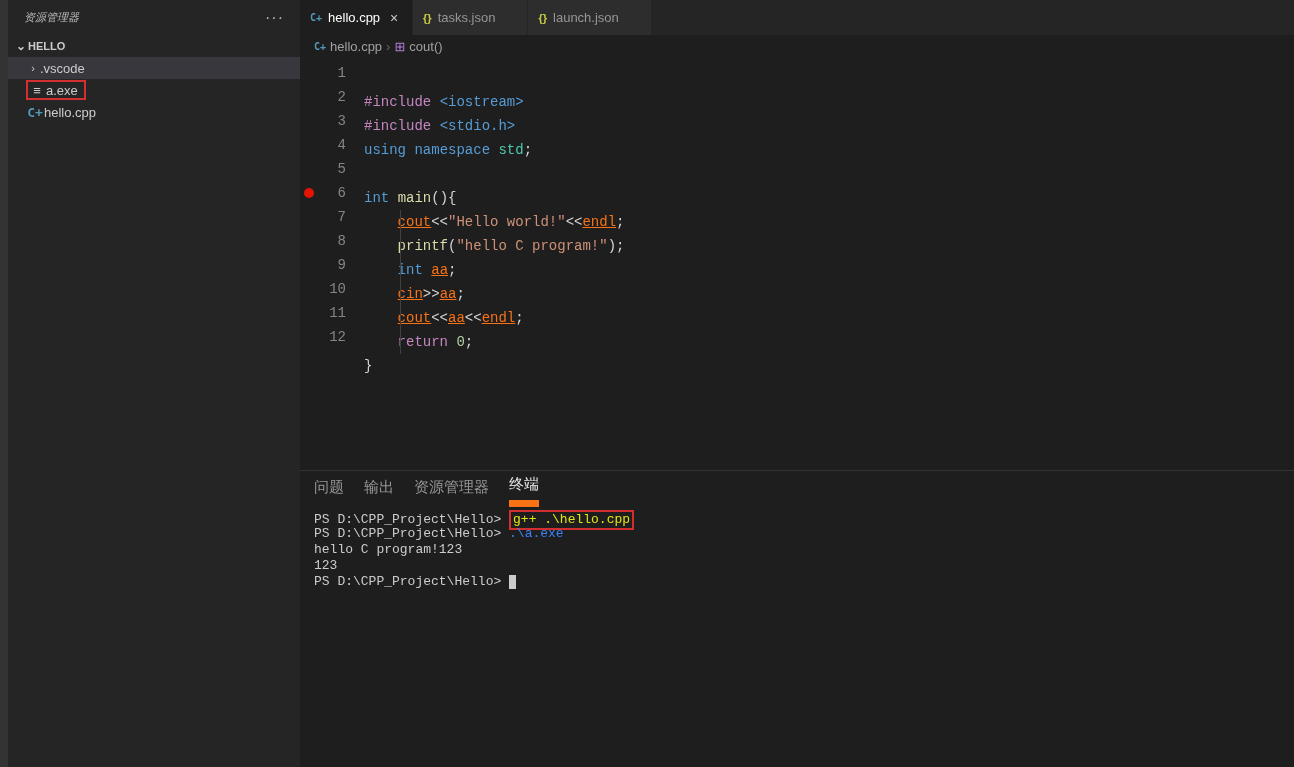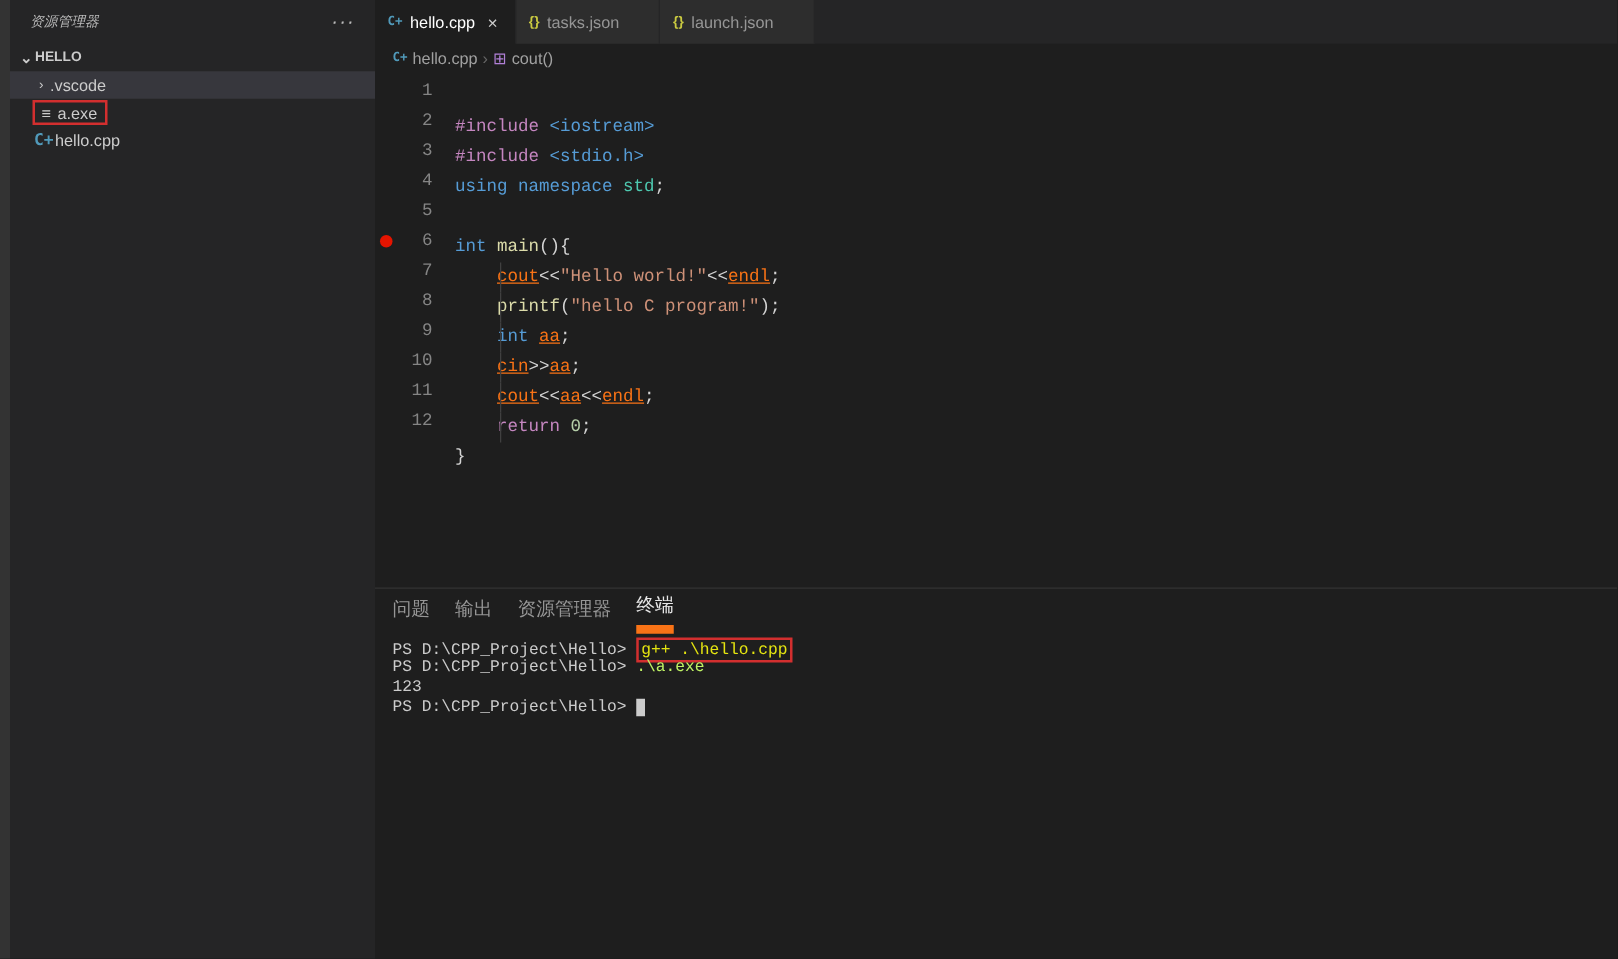--- a/index.html
+++ b/index.html
@@ -149,21 +149,21 @@
 .terminal {
   flex: 1;
   padding: 6px 14px;
   font-family: Consolas, "Courier New", monospace;
   font-size: 13px;
   line-height: 16px;
   color: #cccccc;
 }
 .term-line { white-space: pre; height: 16px; }
 .term-hl { color: #e5e510; border: 2px solid #d32f2f; padding: 0 2px; display: inline-block; }
-.term-hl2 { color: #bef264; margin-top: 16px; }
+.term-hl2 { color: #3b82f6; margin-top: 16px; }
 .cursor-block { display: inline-block; width: 7px; height: 14px; background: #cccccc; vertical-align: middle; }
 </style>
 </head>
 <body>
 
 <div class="activity-bar"></div>
 
 <div class="sidebar">
   <div class="sidebar-header">
     <span>资源管理器</span>
@@ -255,17 +255,18 @@
   <div class="panel">
     <div class="panel-tabs">
       <span class="panel-tab">问题</span>
       <span class="panel-tab">输出</span>
       <span class="panel-tab">资源管理器</span>
       <span class="panel-tab active">终端</span>
     </div>
     <div class="terminal">
       <div class="term-line"><span>PS D:\CPP_Project\Hello&gt; </span><span class="term-hl">g++ .\hello.cpp</span></div>
       <div class="term-line"><span>PS D:\CPP_Project\Hello&gt; </span><span class="term-hl2">.\a.exe</span></div>
+      <div class="term-line">hello C program!123</div>
       <div class="term-line">123</div>
       <div class="term-line"><span>PS D:\CPP_Project\Hello&gt; </span><span class="cursor-block"></span></div>
     </div>
   </div>
 </div>
 
 </body></html>

